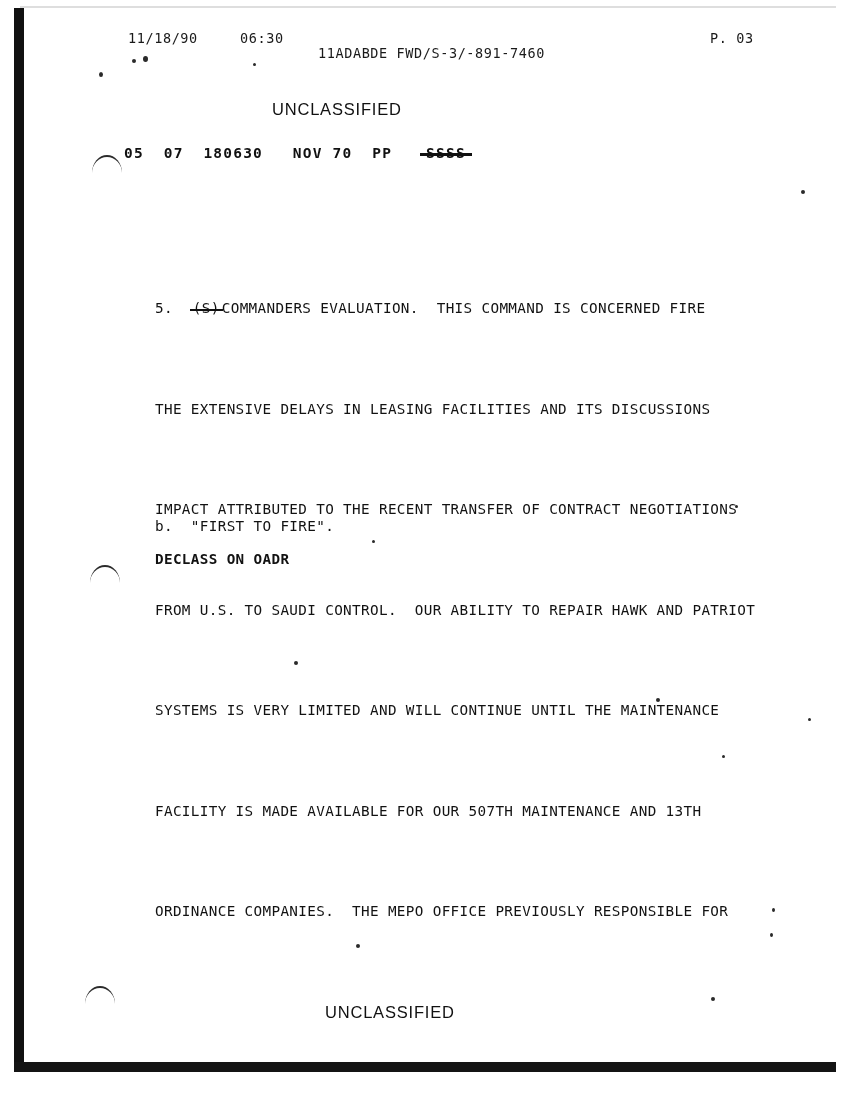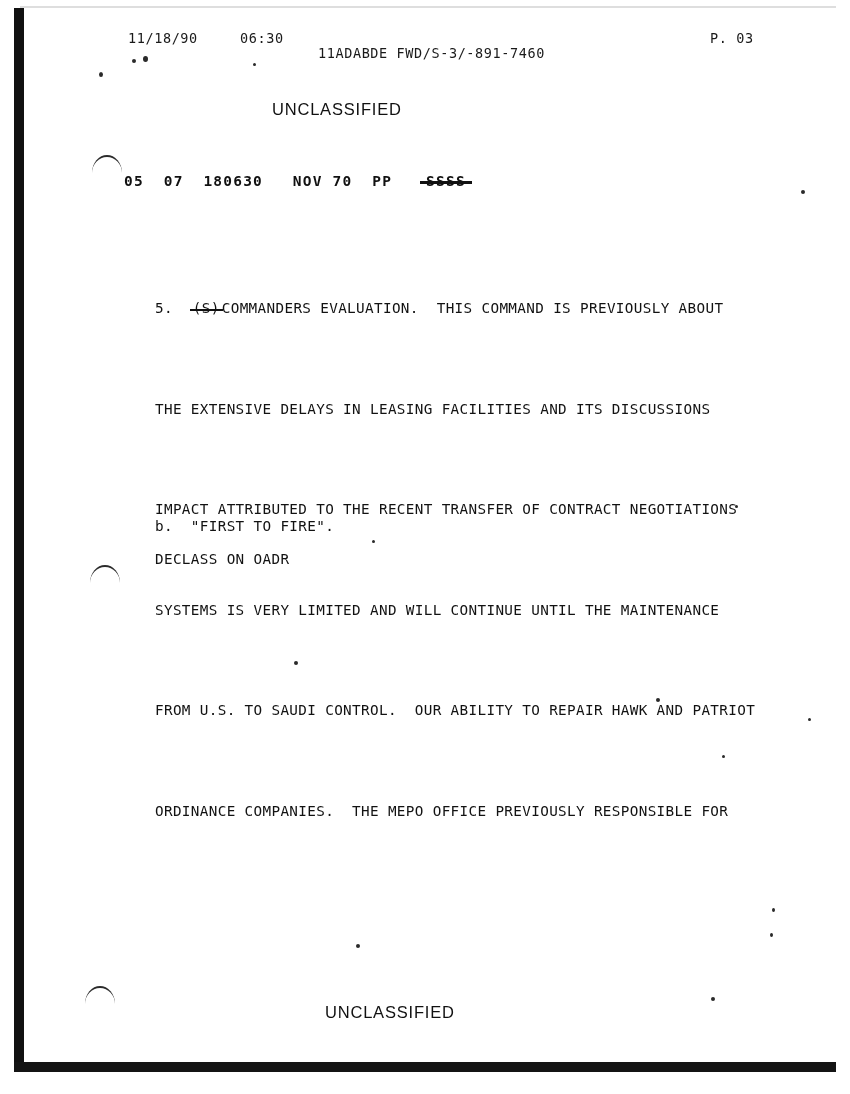--- a/index.html
+++ b/index.html
@@ -111,21 +111,20 @@
     font-size: 14.5px;
     font-weight: bold;
     letter-spacing: 1.2px;
     color: #111111;
     white-space: pre;
   }
   .routing-strike {
     position: relative;
     display: inline-block;
     margin-left: 34px;
-    margin-top: 28px;
   }
   .routing-strike::after {
     content: "";
     position: absolute;
     left: -6px;
     right: -6px;
     top: 52%;
     height: 2.4px;
     background: #111111;
   }
@@ -162,21 +161,21 @@
 
   .sub-line {
     position: absolute;
     left: 155px;
     font-size: 14.3px;
     letter-spacing: 0.35px;
     color: #121212;
     white-space: pre;
   }
   .line-b       { top: 518px; }
-  .line-declass { top: 551px; }
+  .line-declass { top: 551px; font-weight: bold; }
 </style>
 </head>
 <body>
 
 <div id="scan-page">
 
   <div class="edge-top-thin"></div>
   <div class="edge-left"></div>
   <div class="edge-bottom"></div>
 
@@ -205,25 +204,26 @@
 
   <div class="arc" style="left:92px;  top:155px;"></div>
   <div class="arc" style="left:90px;  top:565px;"></div>
   <div class="arc" style="left:85px;  top:986px;"></div>
 
   <div class="classification-top">UNCLASSIFIED</div>
 
   <div class="routing-line"><span>05  07  180630   NOV 70  PP</span><span class="routing-strike">SSSS</span></div>
 
   <div class="body-block">
-    <div class="body-line"><span class="para-marker">5.</span>  <span class="redact-strike">(S)</span><span>COMMANDERS EVALUATION.  THIS COMMAND IS PREVIOUSLY ABOUT</span></div>
+    <div class="body-line"><span class="para-marker">5.</span>  <span class="redact-strike">(S)</span><span>COMMANDERS EVALUATION.  THIS COMMAND IS CONCERNED FIRE</span></div>
     <div class="body-line"><span>THE EXTENSIVE DELAYS IN LEASING FACILITIES AND ITS DISCUSSIONS</span></div>
     <div class="body-line"><span>IMPACT ATTRIBUTED TO THE RECENT TRANSFER OF CONTRACT NEGOTIATIONS</span></div>
+    <div class="body-line"><span>FROM U.S. TO SAUDI CONTROL.  OUR ABILITY TO REPAIR HAWK AND PATRIOT</span></div>
     <div class="body-line"><span>SYSTEMS IS VERY LIMITED AND WILL CONTINUE UNTIL THE MAINTENANCE</span></div>
-    <div class="body-line"><span>FROM U.S. TO SAUDI CONTROL.  OUR ABILITY TO REPAIR HAWK AND PATRIOT</span></div>
+    <div class="body-line"><span>FACILITY IS MADE AVAILABLE FOR OUR 507TH MAINTENANCE AND 13TH</span></div>
     <div class="body-line"><span>ORDINANCE COMPANIES.  THE MEPO OFFICE PREVIOUSLY RESPONSIBLE FOR</span></div>
     
   </div>
 
   <div class="sub-line line-b">b.  "FIRST TO FIRE".</div>
 
   <div class="sub-line line-declass">DECLASS ON OADR</div>
 
   <div class="classification-bottom">UNCLASSIFIED</div>
 

